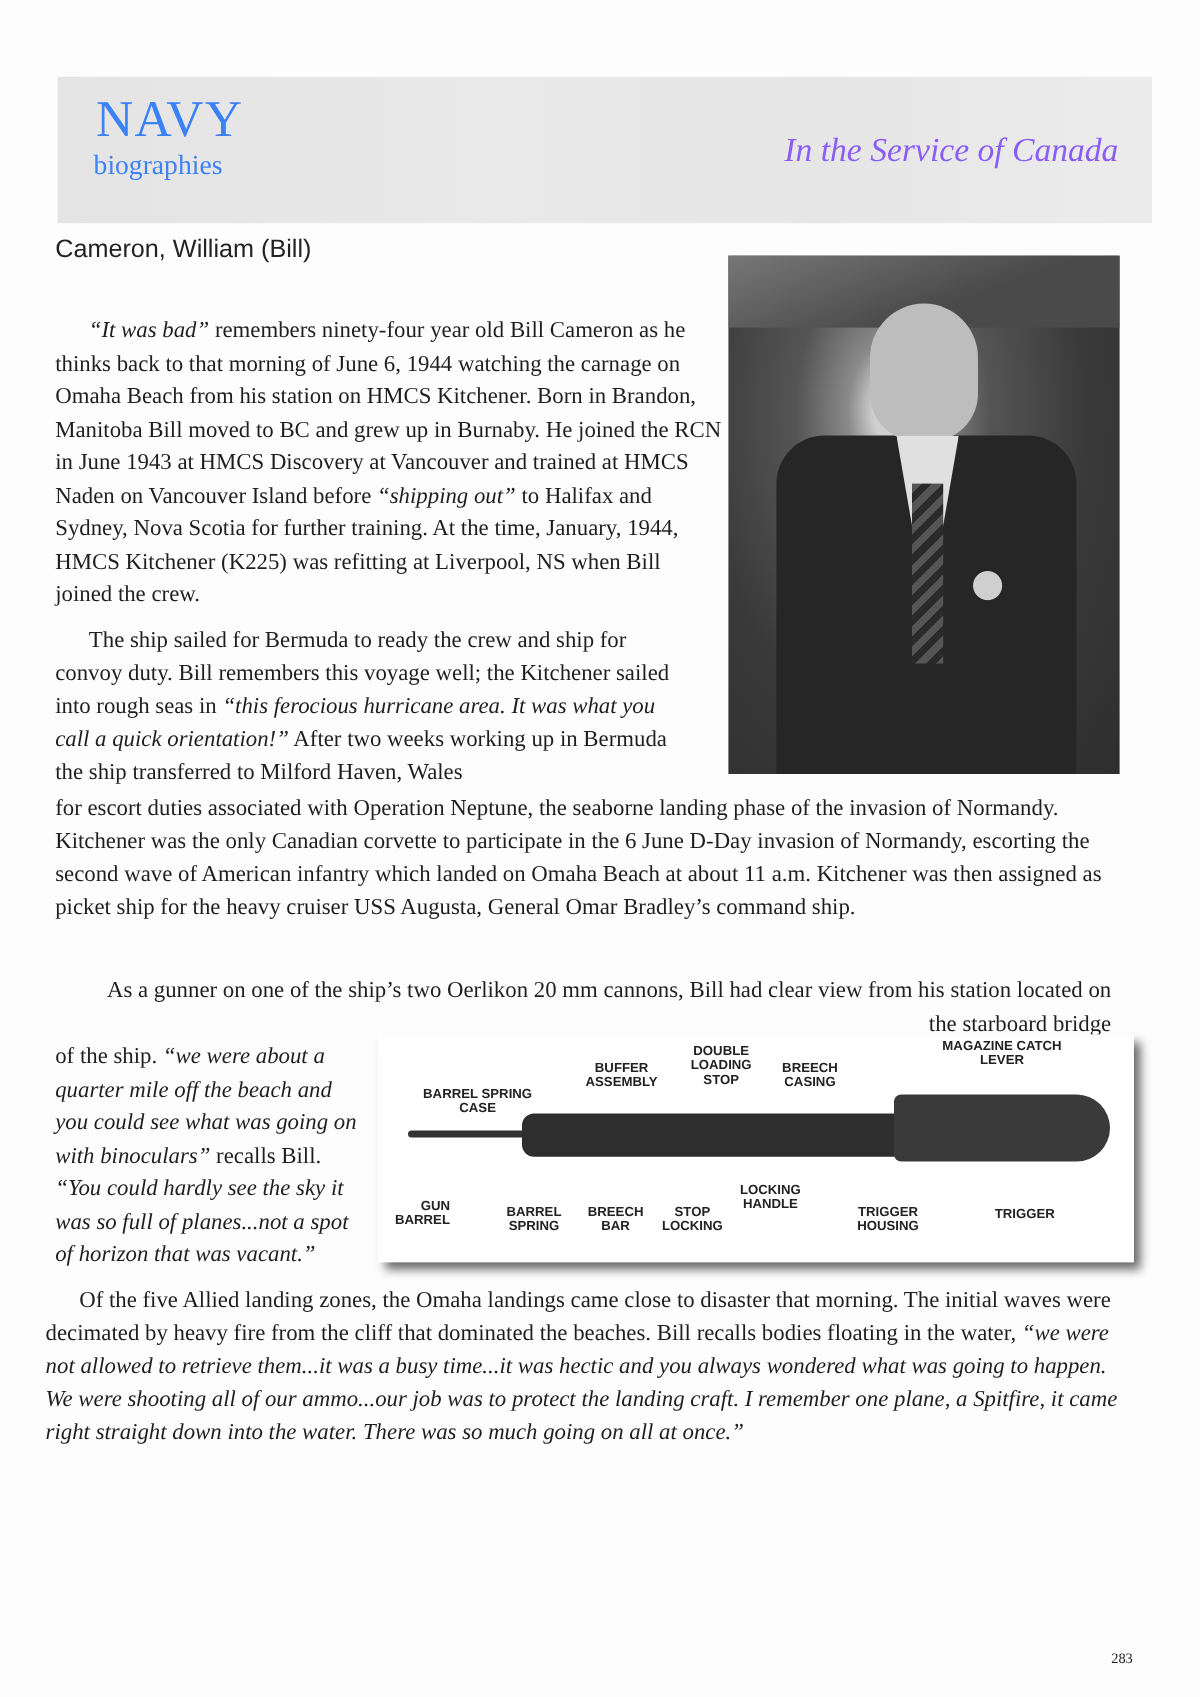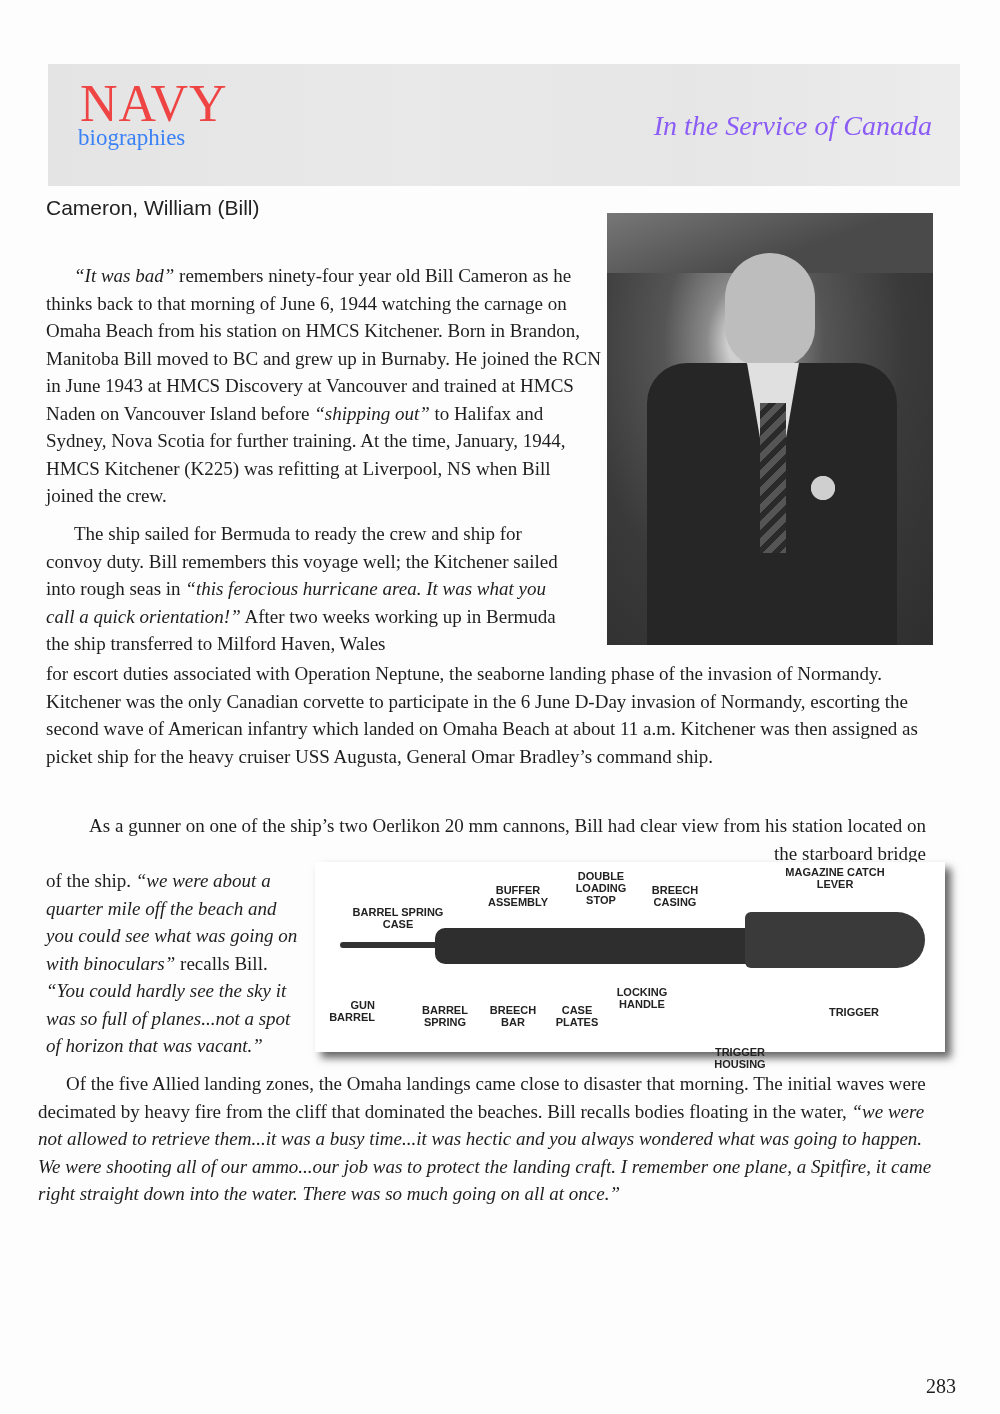--- a/index.html
+++ b/index.html
@@ -7,22 +7,22 @@
       width: 1000px; height: 1414px; background: #fdfdfd;
       position: relative; overflow: hidden;
       font-family: "Liberation Serif", "DejaVu Serif", serif;
       color: #1e1e1e;
     }
     .header-band {
       position: absolute; left: 48px; top: 64px; width: 912px; height: 122px;
       background: linear-gradient(90deg, #e4e4e4 0%, #e9e9e9 40%, #e6e6e6 70%, #ececec 100%);
     }
     .navy {
-      position: absolute; left: 80px; top: 78px; font-size: 52px; line-height: 1;
-      letter-spacing: 1px; color: #ef4444;
+      position: absolute; left: 80px; top: 78px; font-size: 43px; line-height: 1;
+      letter-spacing: 1px; color: #3b82f6;
     }
     .bios {
       position: absolute; left: 78px; top: 126px; font-size: 23px; 
       line-height: 1; color: #3b82f6;
     }
     .service {
       position: absolute; right: 68px; top: 110px; font-size: 28px; font-style: italic;
       color: #8b5cf6;
     }
     .name {
@@ -44,21 +44,21 @@
     .photo .tie { position:absolute; left:153px; top:190px; width:26px; height:150px; background: repeating-linear-gradient(135deg,#555 0 6px,#2a2a2a 6px 12px); }
     .photo .medals { position:absolute; left:186px; top:250px; width:60px; height:50px; background: radial-gradient(circle,#cfcfcf 0 30%, transparent 32%); }
     .diagram {
       position: absolute; left: 315px; top: 862px; width: 630px; height: 190px;
       background: #fff; box-shadow: 6px 6px 8px #666;
     }
     .diagram .barrel { position:absolute; left:25px; top:80px; width:100px; height:6px; background:#333; border-radius:3px; }
     .diagram .body { position:absolute; left:120px; top:66px; width:400px; height:36px; background:#2e2e2e; border-radius:10px; }
     .diagram .rear { position:absolute; left:430px; top:50px; width:180px; height:56px; background:#3a3a3a; border-radius:6px 28px 28px 6px; }
     .diagram .lbl { position:absolute; font-family: "Liberation Sans", "DejaVu Sans", sans-serif; font-weight: bold; font-size: 11px; line-height: 12px; color:#222; text-align:center; }
-    .pagenum { position:absolute; left: 926px; top: 1375px; font-size: 20px; }
+    .pagenum { position:absolute; left: 926px; top: 1375px; font-size: 12px; }
   </style>
 </head>
 <body>
 
 <div class="header-band"></div>
 <div class="navy">NAVY</div>
 <div class="bios">biographies</div>
 <div class="service">In the Service of Canada</div>
 
 <div class="name">Cameron, William (Bill)</div>
@@ -84,21 +84,21 @@
   <div class="body"></div>
   <div class="rear"></div>
   <div class="lbl" style="left:28px; top:44px; width:110px;">BARREL SPRING CASE</div>
   <div class="lbl" style="left:168px; top:22px; width:70px;">BUFFER ASSEMBLY</div>
   <div class="lbl" style="left:256px; top:8px; width:60px;">DOUBLE LOADING STOP</div>
   <div class="lbl" style="left:330px; top:22px; width:60px;">BREECH CASING</div>
   <div class="lbl" style="left:470px; top:4px; width:100px;">MAGAZINE CATCH LEVER</div>
   <div class="lbl" style="left:10px; top:125px; width:50px; text-align:right;margin-top:12px;">GUN BARREL</div>
   <div class="lbl" style="left:100px; top:142px; width:60px;">BARREL SPRING</div>
   <div class="lbl" style="left:168px; top:142px; width:60px;">BREECH BAR</div>
-  <div class="lbl" style="left:232px; top:142px; width:60px;">CASE PLATES</div>
+  <div class="lbl" style="left:232px; top:142px; width:60px;">STOP LOCKING</div>
   <div class="lbl" style="left:292px; top:124px; width:70px;">LOCKING HANDLE</div>
-  <div class="lbl" style="left:390px; top:142px; width:70px;margin-top:42px;">TRIGGER HOUSING</div>
+  <div class="lbl" style="left:390px; top:142px; width:70px;">TRIGGER HOUSING</div>
   <div class="lbl" style="left:462px; top:144px; width:60px;margin-left:47px;">TRIGGER</div>
 </div>
 
 <p class="p indent" style="left:38px; top:1070px; width:900px;"><span>Of the five Allied landing zones, the Omaha landings came close to disaster that morning.  The initial waves were decimated by heavy fire from the cliff that dominated the beaches.  Bill recalls bodies floating in the water, </span><i>“we were not allowed to retrieve them...it was a busy time...it was hectic and you always wondered what was going to happen.  We were shooting all of our ammo...our job was to protect the landing craft.  I remember one plane, a Spitfire, it came right straight down into the water.  There was so much going on all at once.”</i></p>
 
 <div class="pagenum">283</div>
 
 </body></html>

